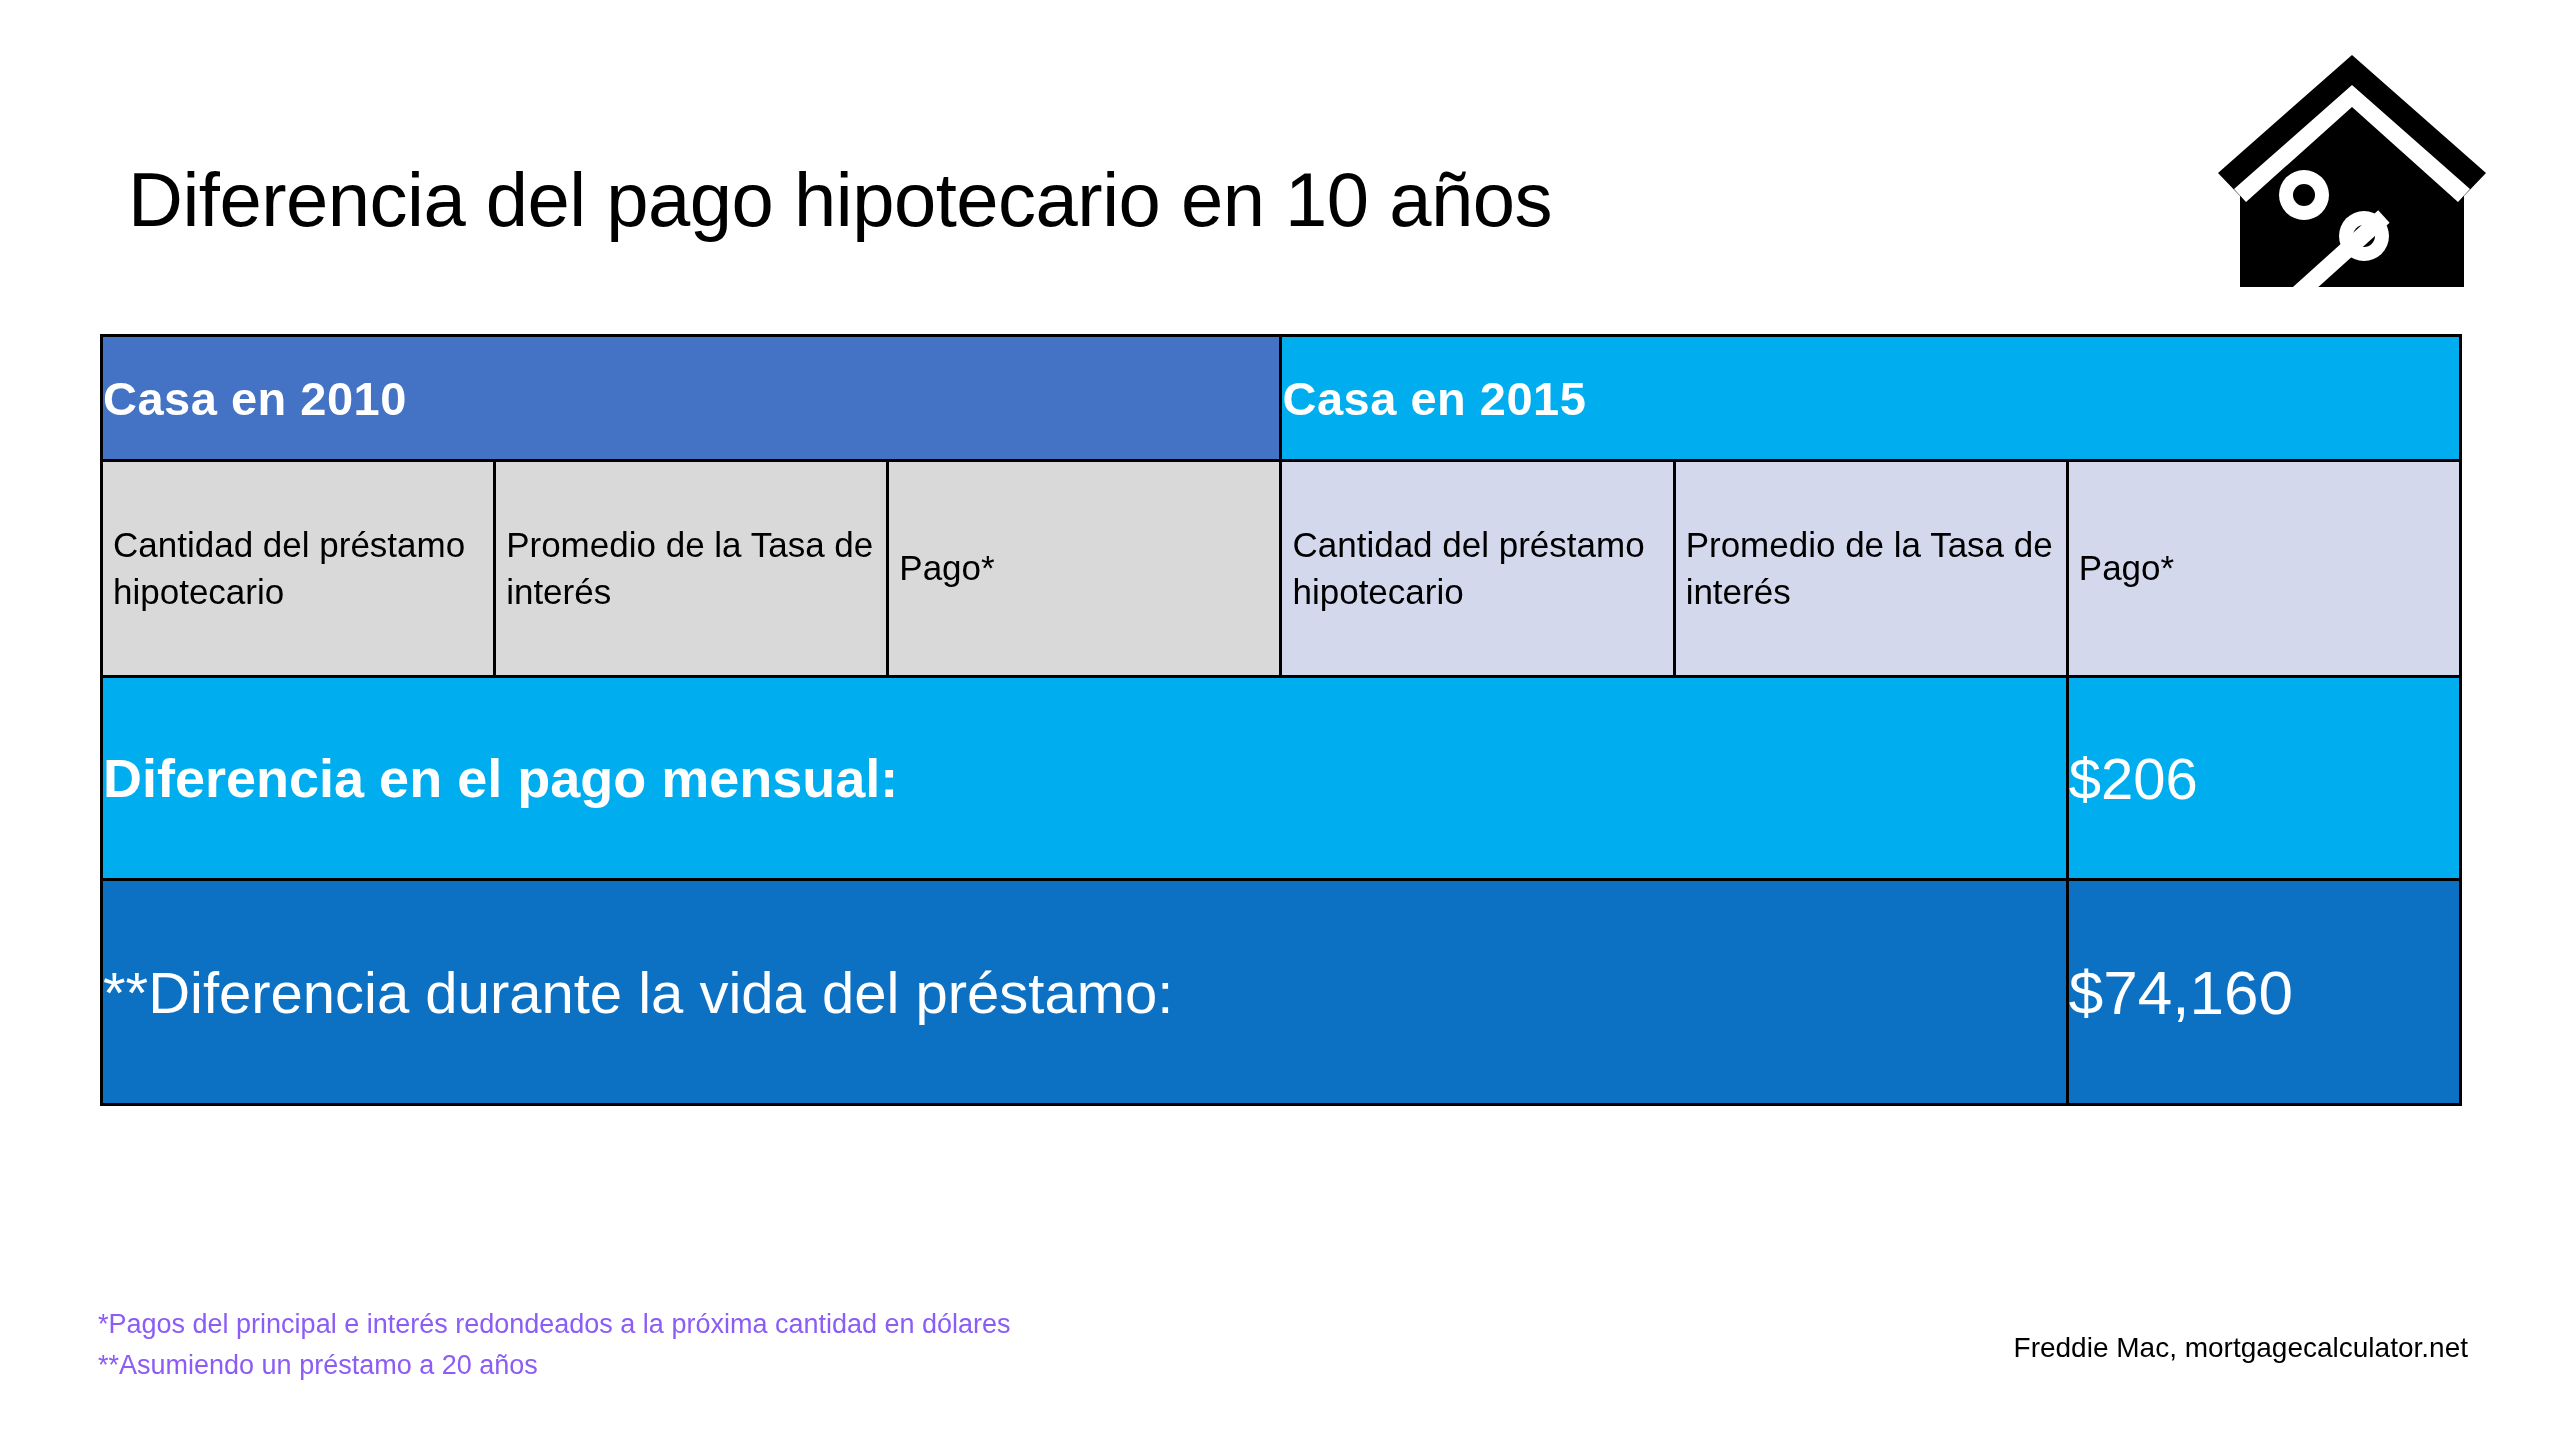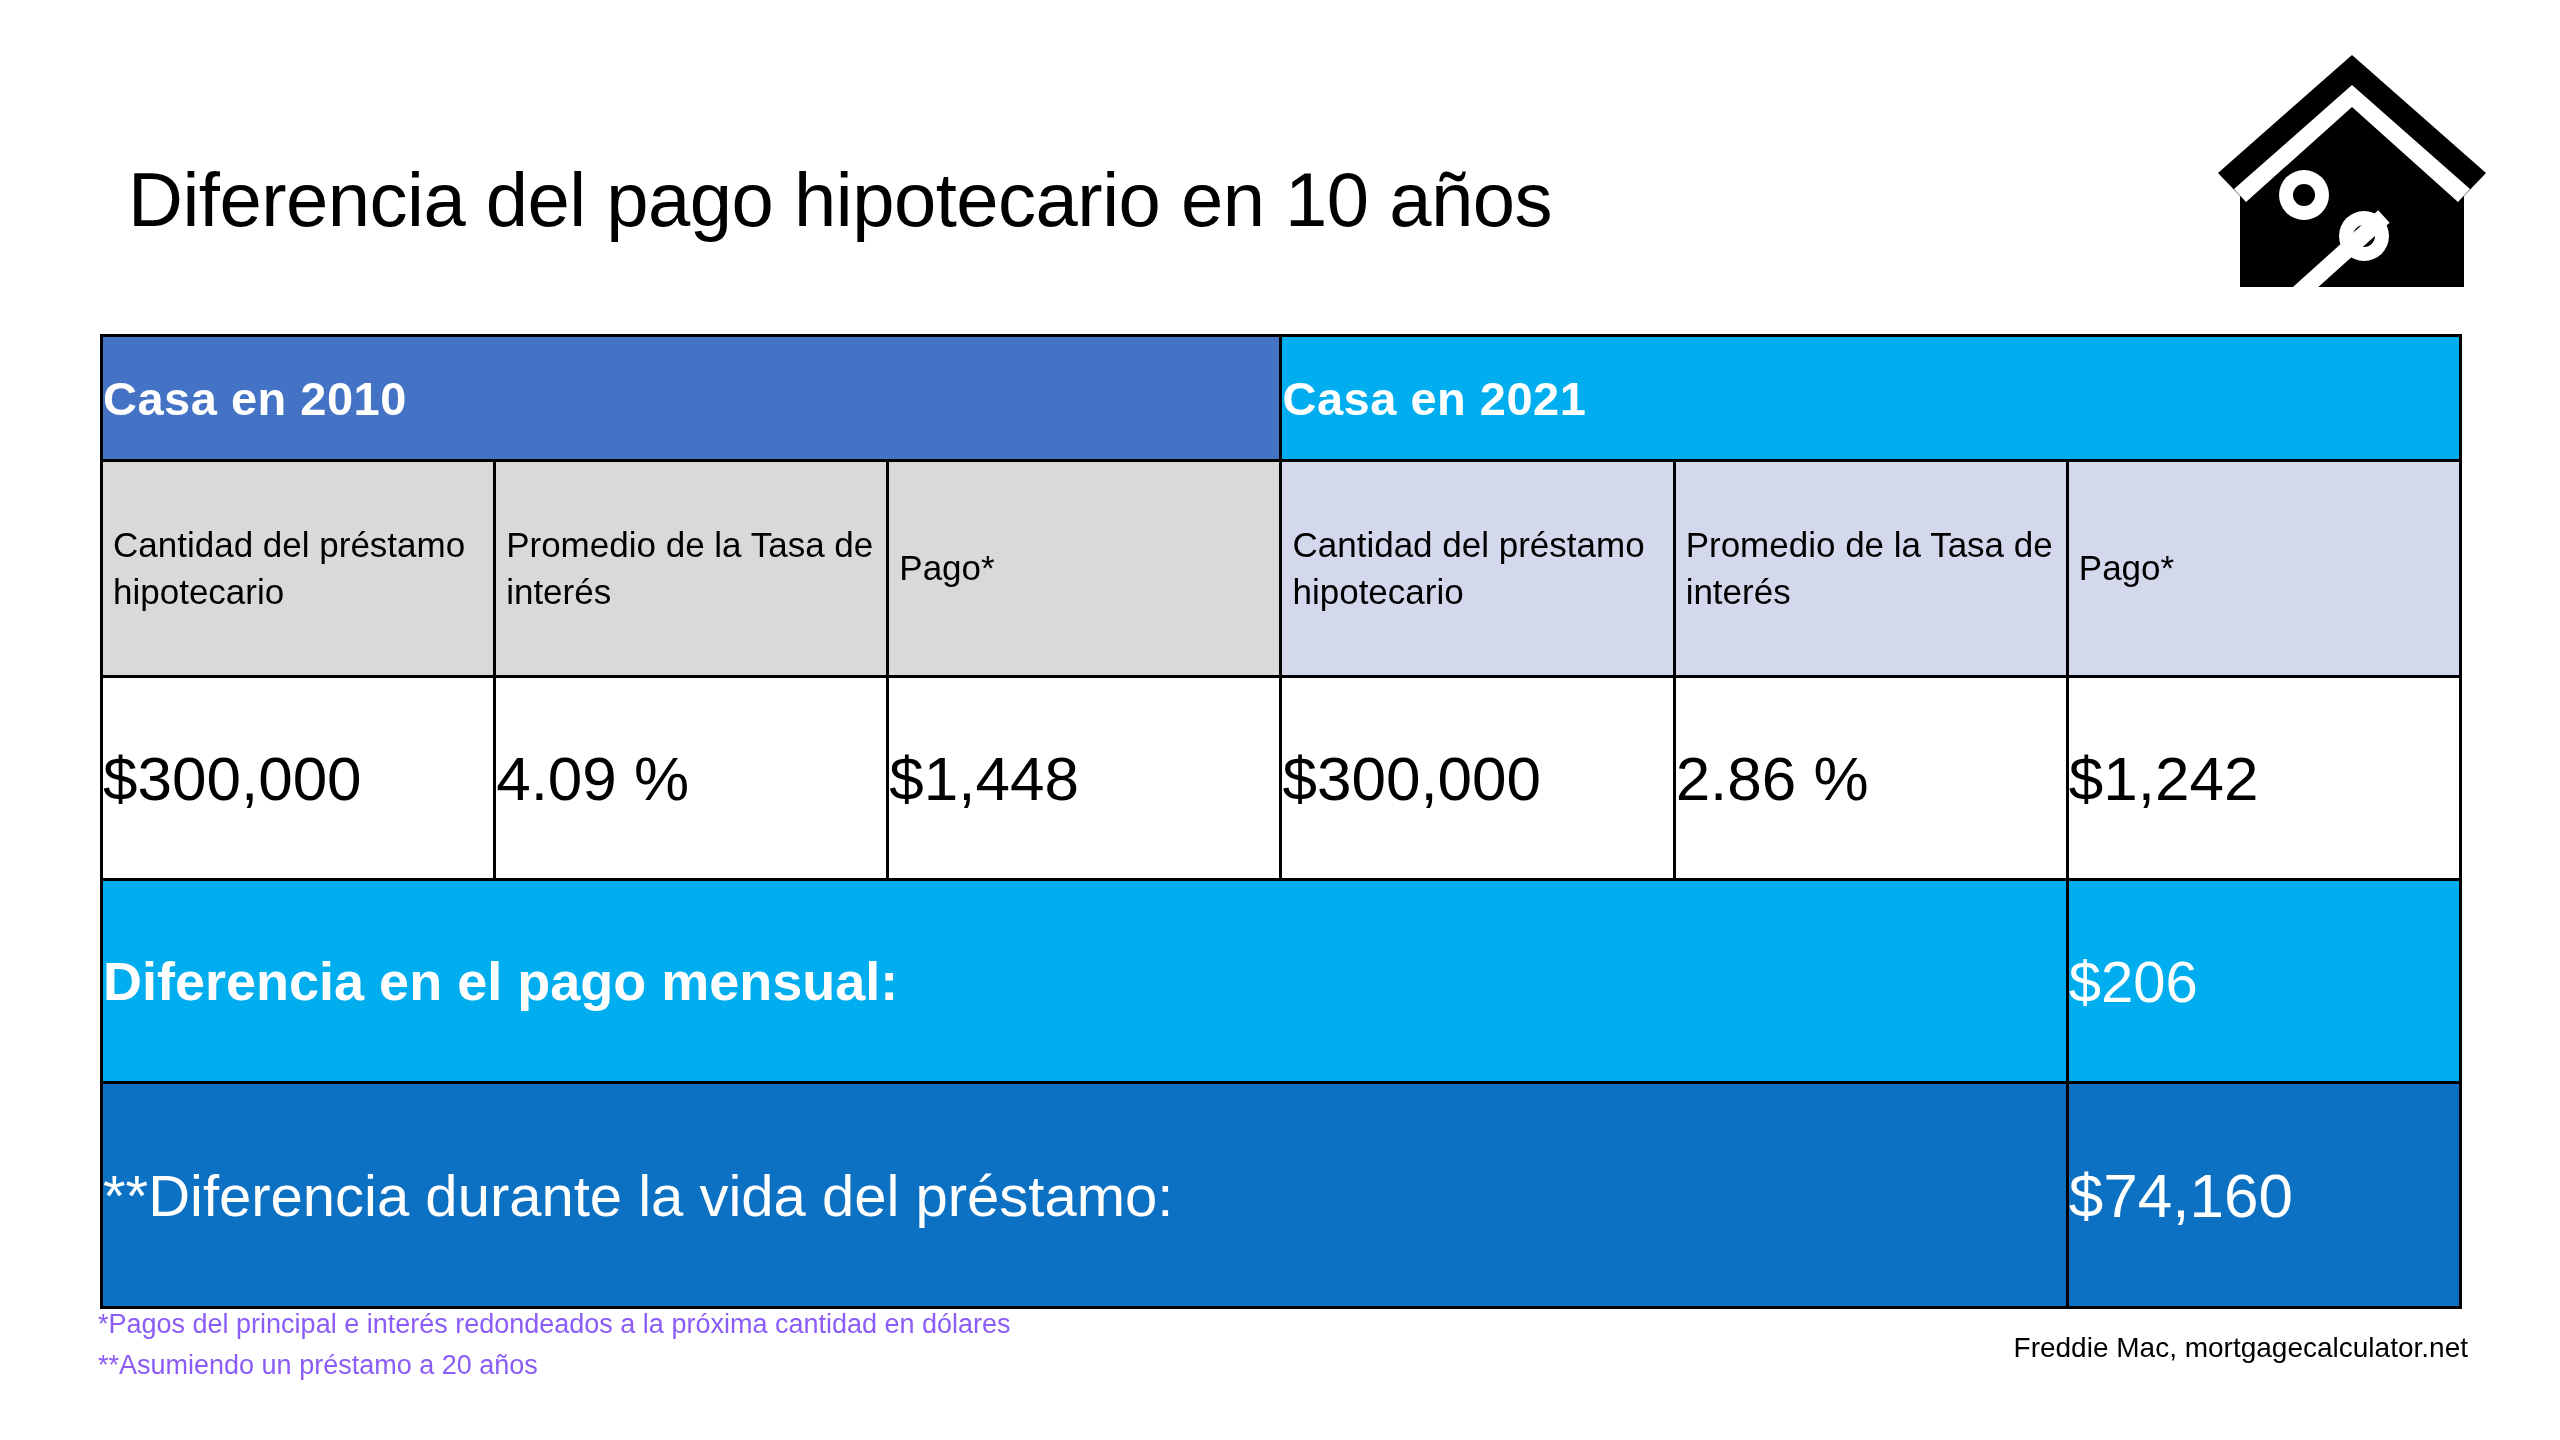--- a/index.html
+++ b/index.html
@@ -158,40 +158,32 @@
     </svg>
   </div>
 </div>
 
 <div class="table-wrap">
   <table class="cmp">
     <tbody>
 
       <tr>
         <td class="grp grp-2010" colspan="3">Casa en 2010</td>
-        <td class="grp grp-2020" colspan="3">Casa en 2021</td>
+        <td class="grp grp-2020" colspan="3">Casa en 2015</td>
       </tr>
 
       <tr>
         <td class="sub sub-left" style="width:408px;">Cantidad del préstamo hipotecario</td>
         <td class="sub sub-left" style="width:400px;">Promedio de la Tasa de interés</td>
         <td class="sub sub-left" style="width:375px;">Pago*</td>
         <td class="sub sub-right" style="width:395px;">Cantidad del préstamo hipotecario</td>
         <td class="sub sub-right" style="width:400px;">Promedio de la Tasa de interés</td>
         <td class="sub sub-right" style="width:384px;">Pago*</td>
       </tr>
 
-      <tr>
-        <td class="val">$300,000</td>
-        <td class="val">4.09 %</td>
-        <td class="val">$1,448</td>
-        <td class="val">$300,000</td>
-        <td class="val">2.86 %</td>
-        <td class="val">$1,242</td>
-      </tr>
 
       <tr>
         <td class="diff-month diff-label" colspan="5">Diferencia en el pago mensual:</td>
         <td class="diff-month diff-amount">$206</td>
       </tr>
 
       <tr>
         <td class="diff-life diff-label-big" colspan="5">**Diferencia durante la vida del préstamo:</td>
         <td class="diff-life diff-amount-big">$74,160</td>
       </tr>

